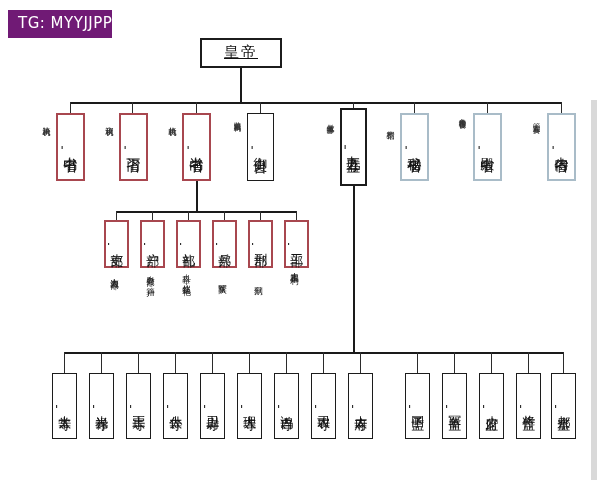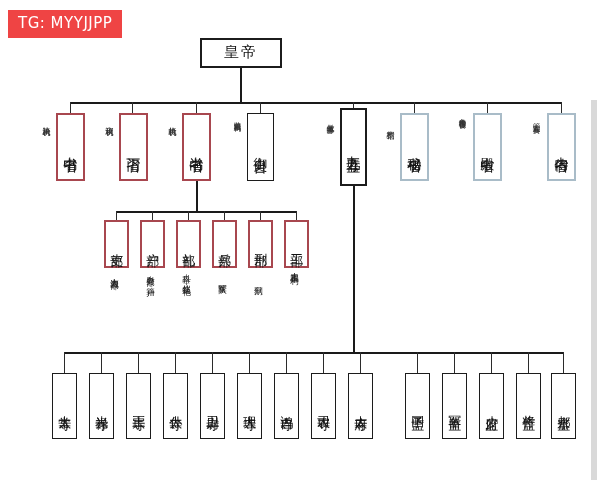--- a/index.html
+++ b/index.html
@@ -8,23 +8,23 @@
     background:#ffffff;
     font-family:"DejaVu Sans","Liberation Sans",sans-serif;
     overflow:hidden;
     position:relative;
   }
   #stage{position:absolute;left:0;top:0;width:600px;height:480px;}
 
   
   .tg-badge{
     position:absolute;left:8px;top:10px;
-    background:#ef4444;color:#ffffff;
+    background:#701a75;color:#ffffff;
     font-size:15px;line-height:1;
-    padding:6px 10px 7px 10px;
+    padding:6px 0 7px 10px;
     letter-spacing:.5px;
     white-space:nowrap;
   }
   .wm{
     position:absolute;right:8px;bottom:10px;
     background:#6b6b6b;color:#f2f2f2;
     font-size:13px;line-height:1;
     padding:6px 10px 7px 10px;
     white-space:nowrap;
   }
@@ -46,20 +46,21 @@
     background:#ffffff;
     display:flex;align-items:center;justify-content:center;
     color:#111;
   }
   .box .t{
     writing-mode:vertical-rl;
     text-orientation:upright;
     letter-spacing:1px;
     line-height:1.02;
     white-space:nowrap;
+    text-decoration:underline;
   }
   .box.horiz .t{
     writing-mode:horizontal-tb;
     text-orientation:mixed;
     letter-spacing:2px;
   }
 
   .b-dark{border:2px solid #1c1c1c;}
   .b-red{border:2px solid #a8474f;}
   .b-blue{border:2px solid #a9bcc8;}

